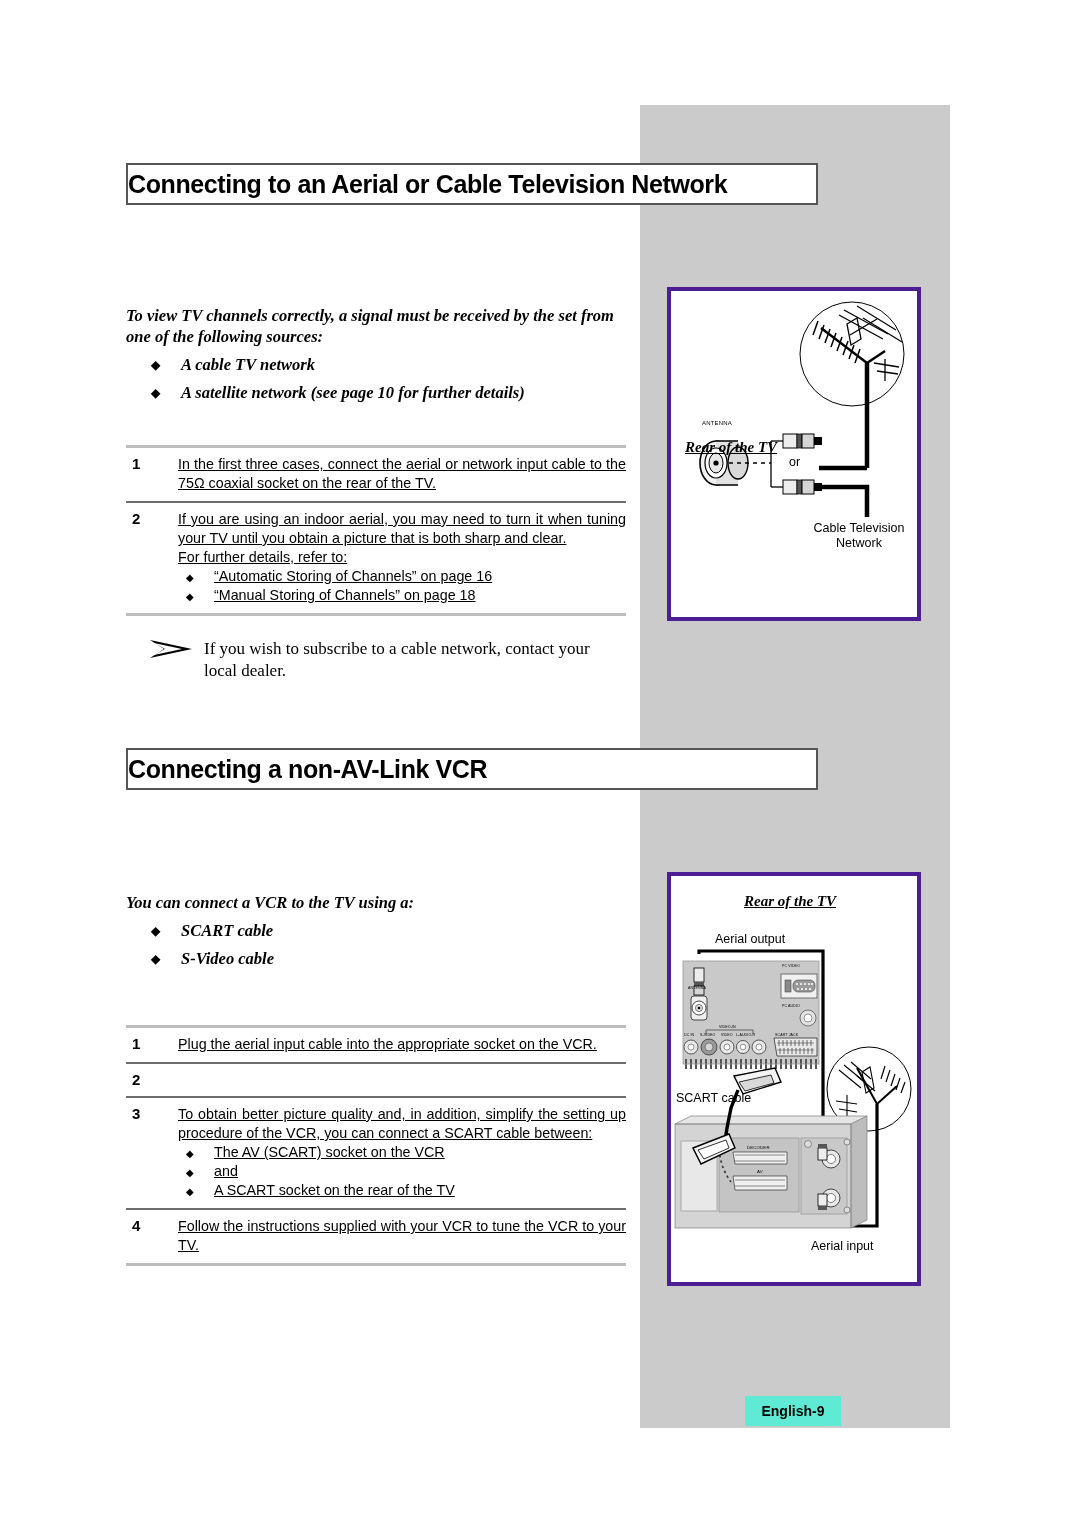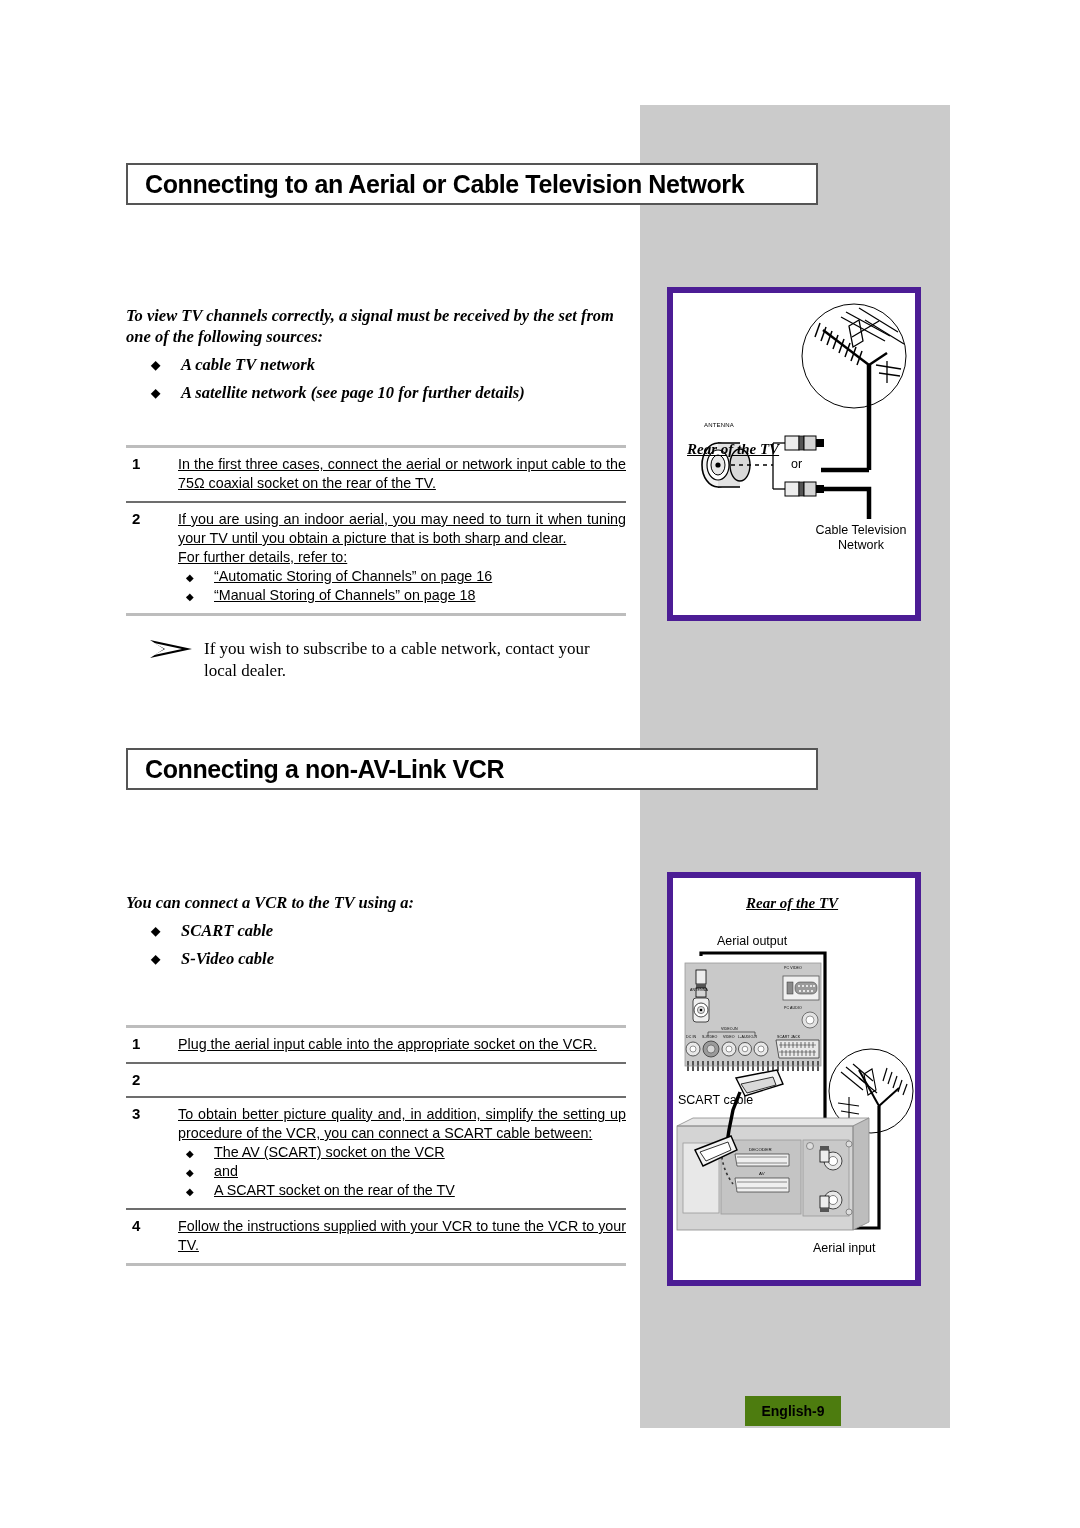--- a/index.html
+++ b/index.html
@@ -8,21 +8,21 @@
 
   
   #grey-panel{position:absolute;left:640px;top:105px;width:310px;height:1323px;
               background:#cbcbcb;}
 
   
   .heading-bar{position:absolute;left:126px;width:692px;height:42px;
                background:#fff;border:2px solid #555;box-sizing:border-box;
                display:flex;align-items:center;}
   .heading-bar .htext{font-size:25px;font-weight:bold;letter-spacing:-0.4px;
-               padding-left:17px;white-space:nowrap;}
+               white-space:nowrap;}
   #heading-1{top:163px;}
   #heading-2{top:748px;}
 
   
   .col{position:absolute;left:126px;width:500px;margin-top:47px;}
 
   .intro{font-family:"Liberation Serif",serif;font-style:italic;font-weight:bold;
          font-size:16.5px;line-height:21px;}
   .bullets{margin:0;padding:0;list-style:none;}
   .bullets li{font-family:"Liberation Serif",serif;font-style:italic;font-weight:bold;
@@ -44,36 +44,36 @@
   .sub li{position:relative;padding-left:36px;line-height:19px;}
   .sub li:before{content:"\25C6";position:absolute;left:8px;font-size:10px;top:1px;}
   .u{text-decoration:underline;}
 
   
   .note{display:flex;margin-top:22px;}
   .note .glyph{width:78px;flex:none;padding-left:22px;box-sizing:border-box;}
   .note .ntext{font-family:"Liberation Serif",serif;font-size:17px;line-height:22px;}
 
   
-  .diagram{position:absolute;background:#fff;border:6px solid #4c1d95;
+  .diagram{position:absolute;background:#fff;border:4px solid #4c1d95;
            box-sizing:border-box;overflow:hidden;}
   #diagram-1{left:667px;top:287px;width:254px;height:334px;}
   #diagram-2{left:667px;top:872px;width:254px;height:414px;}
 
   .dlabel{position:absolute;font-family:"Liberation Serif",serif;
           font-weight:bold;font-style:italic;font-size:15px;
           text-decoration:underline;white-space:nowrap;}
   .plain{position:absolute;font-size:12.5px;white-space:nowrap;text-align:center;
          line-height:15px;}
   .tiny{position:absolute;font-size:5px;white-space:nowrap;letter-spacing:.2px;}
   .micro{position:absolute;font-size:3.6px;white-space:nowrap;letter-spacing:.1px;}
 
   
   #footer{position:absolute;left:745px;top:1396px;width:96px;height:30px;
-          background:#4d7c0f;display:flex;align-items:center;justify-content:center;}
+          background:#5eead4;display:flex;align-items:center;justify-content:center;}
   #footer span{font-size:14px;font-weight:bold;}
 </style>
 </head>
 <body>
 
 <div id="grey-panel"></div>
 
 <div class="heading-bar" id="heading-1">
   <span class="htext">Connecting to an Aerial or Cable Television Network</span>
 </div>

